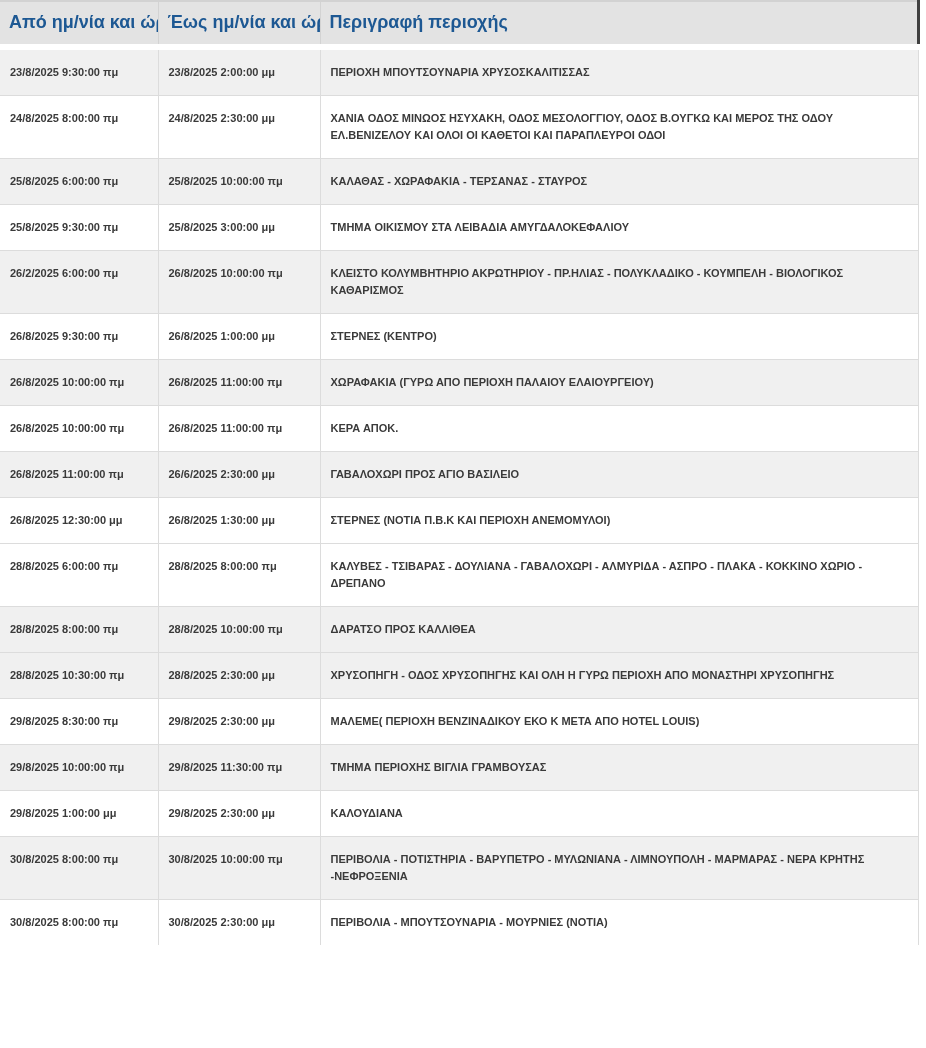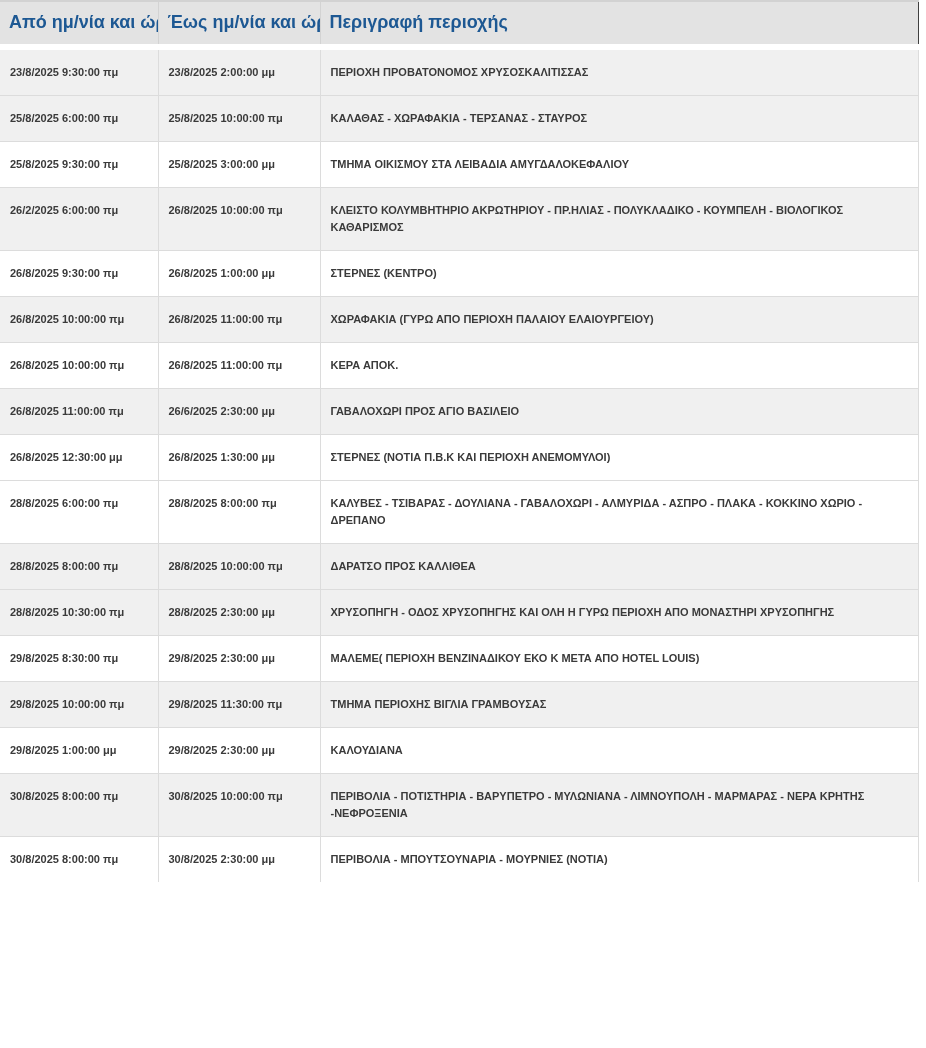--- a/index.html
+++ b/index.html
@@ -31,21 +31,21 @@
     font-weight: bold;
     text-align: left;
     vertical-align: middle;
     padding: 12px 9px 13px 9px;
     border-right: 1px solid #d3d3d3;
     border-bottom: 6px solid #ffffff;
     line-height: 17px;
     white-space: nowrap;
     overflow: hidden;
   }
-  thead th:last-child { border-right: 1px solid #404040; }
+  thead th:last-child { border-right: 3px solid #404040; }
 
   tbody td {
     font-size: 11px;
     font-weight: bold;
     color: #3a3a3a;
     vertical-align: top;
     padding: 14px 10px;
     line-height: 17px;
     border-top: 1px solid #dcdcdc;
     border-right: 1px solid #dcdcdc;
@@ -66,23 +66,28 @@
     <tr>
       <th>Από ημ/νία και ώρα</th>
       <th>Έως ημ/νία και ώρα</th>
       <th>Περιγραφή περιοχής</th>
     </tr>
   </thead>
   <tbody>
   <tr class="odd">
     <td>23/8/2025 9:30:00 πμ</td>
     <td>23/8/2025 2:00:00 μμ</td>
-    <td>ΠΕΡΙΟΧΗ ΠΡΟΒΑΤΟΝΟΜΟΣ ΧΡΥΣΟΣΚΑΛΙΤΙΣΣΑΣ</td>
+    <td>ΠΕΡΙΟΧΗ ΜΠΟΥΤΣΟΥΝΑΡΙΑ ΧΡΥΣΟΣΚΑΛΙΤΙΣΣΑΣ</td>
   </tr>
 
+  <tr class="even">
+    <td>24/8/2025 8:00:00 πμ</td>
+    <td>24/8/2025 2:30:00 μμ</td>
+    <td>ΧΑΝΙΑ ΟΔΟΣ ΜΙΝΩΟΣ ΗΣΥΧΑΚΗ, ΟΔΟΣ ΜΕΣΟΛΟΓΓΙΟΥ, ΟΔΟΣ Β.ΟΥΓΚΩ ΚΑΙ ΜΕΡΟΣ ΤΗΣ ΟΔΟΥ ΕΛ.ΒΕΝΙΖΕΛΟΥ ΚΑΙ ΟΛΟΙ ΟΙ ΚΑΘΕΤΟΙ ΚΑΙ ΠΑΡΑΠΛΕΥΡΟΙ ΟΔΟΙ</td>
+  </tr>
 
   <tr class="odd">
     <td>25/8/2025 6:00:00 πμ</td>
     <td>25/8/2025 10:00:00 πμ</td>
     <td>ΚΑΛΑΘΑΣ - ΧΩΡΑΦΑΚΙΑ - ΤΕΡΣΑΝΑΣ - ΣΤΑΥΡΟΣ</td>
   </tr>
 
   <tr class="even">
     <td>25/8/2025 9:30:00 πμ</td>
     <td>25/8/2025 3:00:00 μμ</td>

